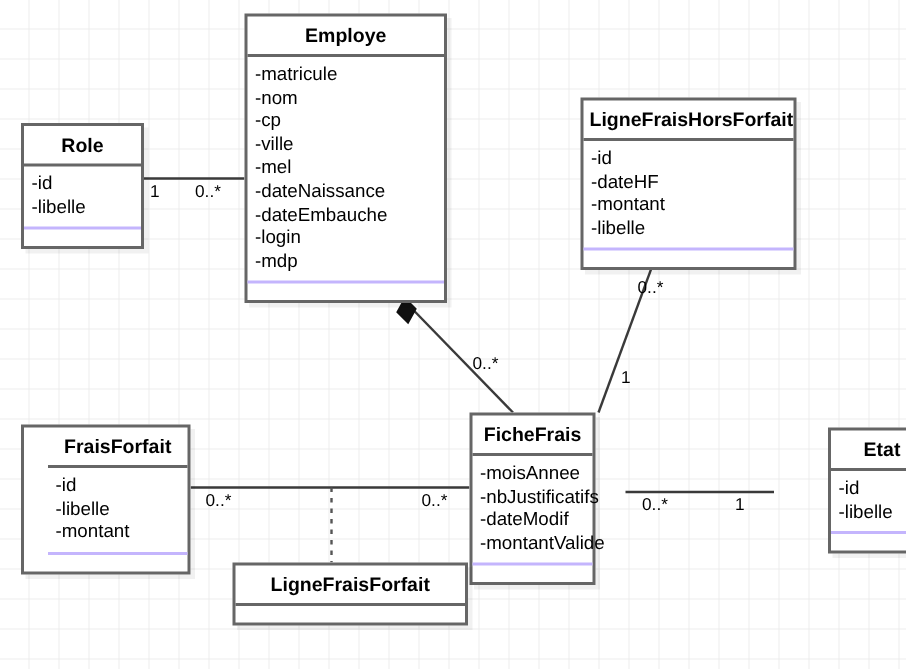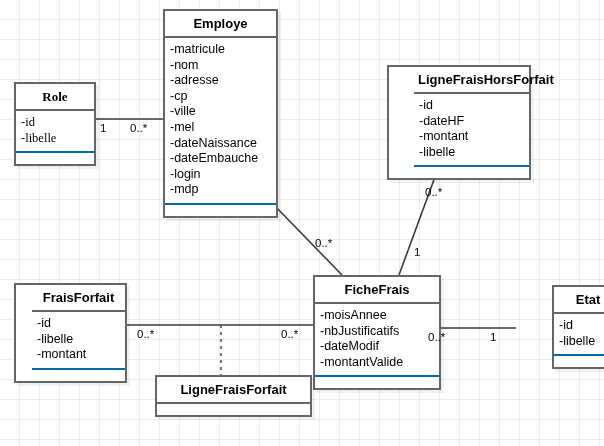--- a/index.html
+++ b/index.html
@@ -40,21 +40,21 @@
     font-weight: bold;
     font-size: 13px;
     color: #000000;
     padding: 5px 4px 5px 4px;
     border-bottom: 2px solid #666666;
     line-height: 15px;
     white-space: nowrap;
   }
   .cls-attrs {
     padding: 4px 5px 5px 5px;
-    border-bottom: 2px solid #0369a1;
+    border-bottom: 2px solid #c4b5fd;
     font-size: 12.5px;
     line-height: 15.6px;
     color: #000000;
   }
   .cls-attrs .attr { white-space: nowrap; }
   .cls-ops {
     height: 11px;
   }
   .mult {
     position: absolute;
@@ -78,58 +78,57 @@
     <polygon points="270,199 277,206 272,215 265,208" fill="#101010" stroke="#101010" stroke-width="1.4"></polygon>
 
     <line x1="439" y1="166" x2="399" y2="275" stroke="#3a3a3a" stroke-width="1.6"></line>
 
     <line x1="127" y1="325" x2="313" y2="325" stroke="#3a3a3a" stroke-width="1.6"></line>
     <line x1="221" y1="325" x2="221" y2="375" stroke="#555555" stroke-width="1.6" stroke-dasharray="3,4"></line>
 
     <line x1="417" y1="328" x2="516" y2="328" stroke="#3a3a3a" stroke-width="1.6"></line>
   </svg>
 
-  <div class="umlclass" style="left:14px; top:82px; width:82px;font-family:Liberation Serif, serif;">
+  <div class="umlclass" style="left:14px; top:82px; width:82px;">
     <div class="cls-title">Role</div>
     <div class="cls-attrs">
       <div class="attr">-id</div>
       <div class="attr">-libelle</div>
     </div>
     <div class="cls-ops"></div>
   </div>
 
-  <div class="umlclass" style="left:163px; top:9px; width:115px;">
+  <div class="umlclass" style="left:163px; top:9px; width:135px;">
     <div class="cls-title">Employe</div>
     <div class="cls-attrs">
       <div class="attr">-matricule</div>
       <div class="attr">-nom</div>
-      <div class="attr">-adresse</div>
       <div class="attr">-cp</div>
       <div class="attr">-ville</div>
       <div class="attr">-mel</div>
       <div class="attr">-dateNaissance</div>
       <div class="attr">-dateEmbauche</div>
       <div class="attr">-login</div>
       <div class="attr">-mdp</div>
     </div>
     <div class="cls-ops"></div>
   </div>
 
-  <div class="umlclass" style="left:387px; top:65px; width:144px;padding-left:25px;">
+  <div class="umlclass" style="left:387px; top:65px; width:144px;">
     <div class="cls-title">LigneFraisHorsForfait</div>
     <div class="cls-attrs">
       <div class="attr">-id</div>
       <div class="attr">-dateHF</div>
       <div class="attr">-montant</div>
       <div class="attr">-libelle</div>
     </div>
     <div class="cls-ops"></div>
   </div>
 
-  <div class="umlclass" style="left:313px; top:275px; width:128px;">
+  <div class="umlclass" style="left:313px; top:275px; width:84px;">
     <div class="cls-title">FicheFrais</div>
     <div class="cls-attrs">
       <div class="attr">-moisAnnee</div>
       <div class="attr">-nbJustificatifs</div>
       <div class="attr">-dateModif</div>
       <div class="attr">-montantValide</div>
     </div>
     <div class="cls-ops"></div>
   </div>
 

